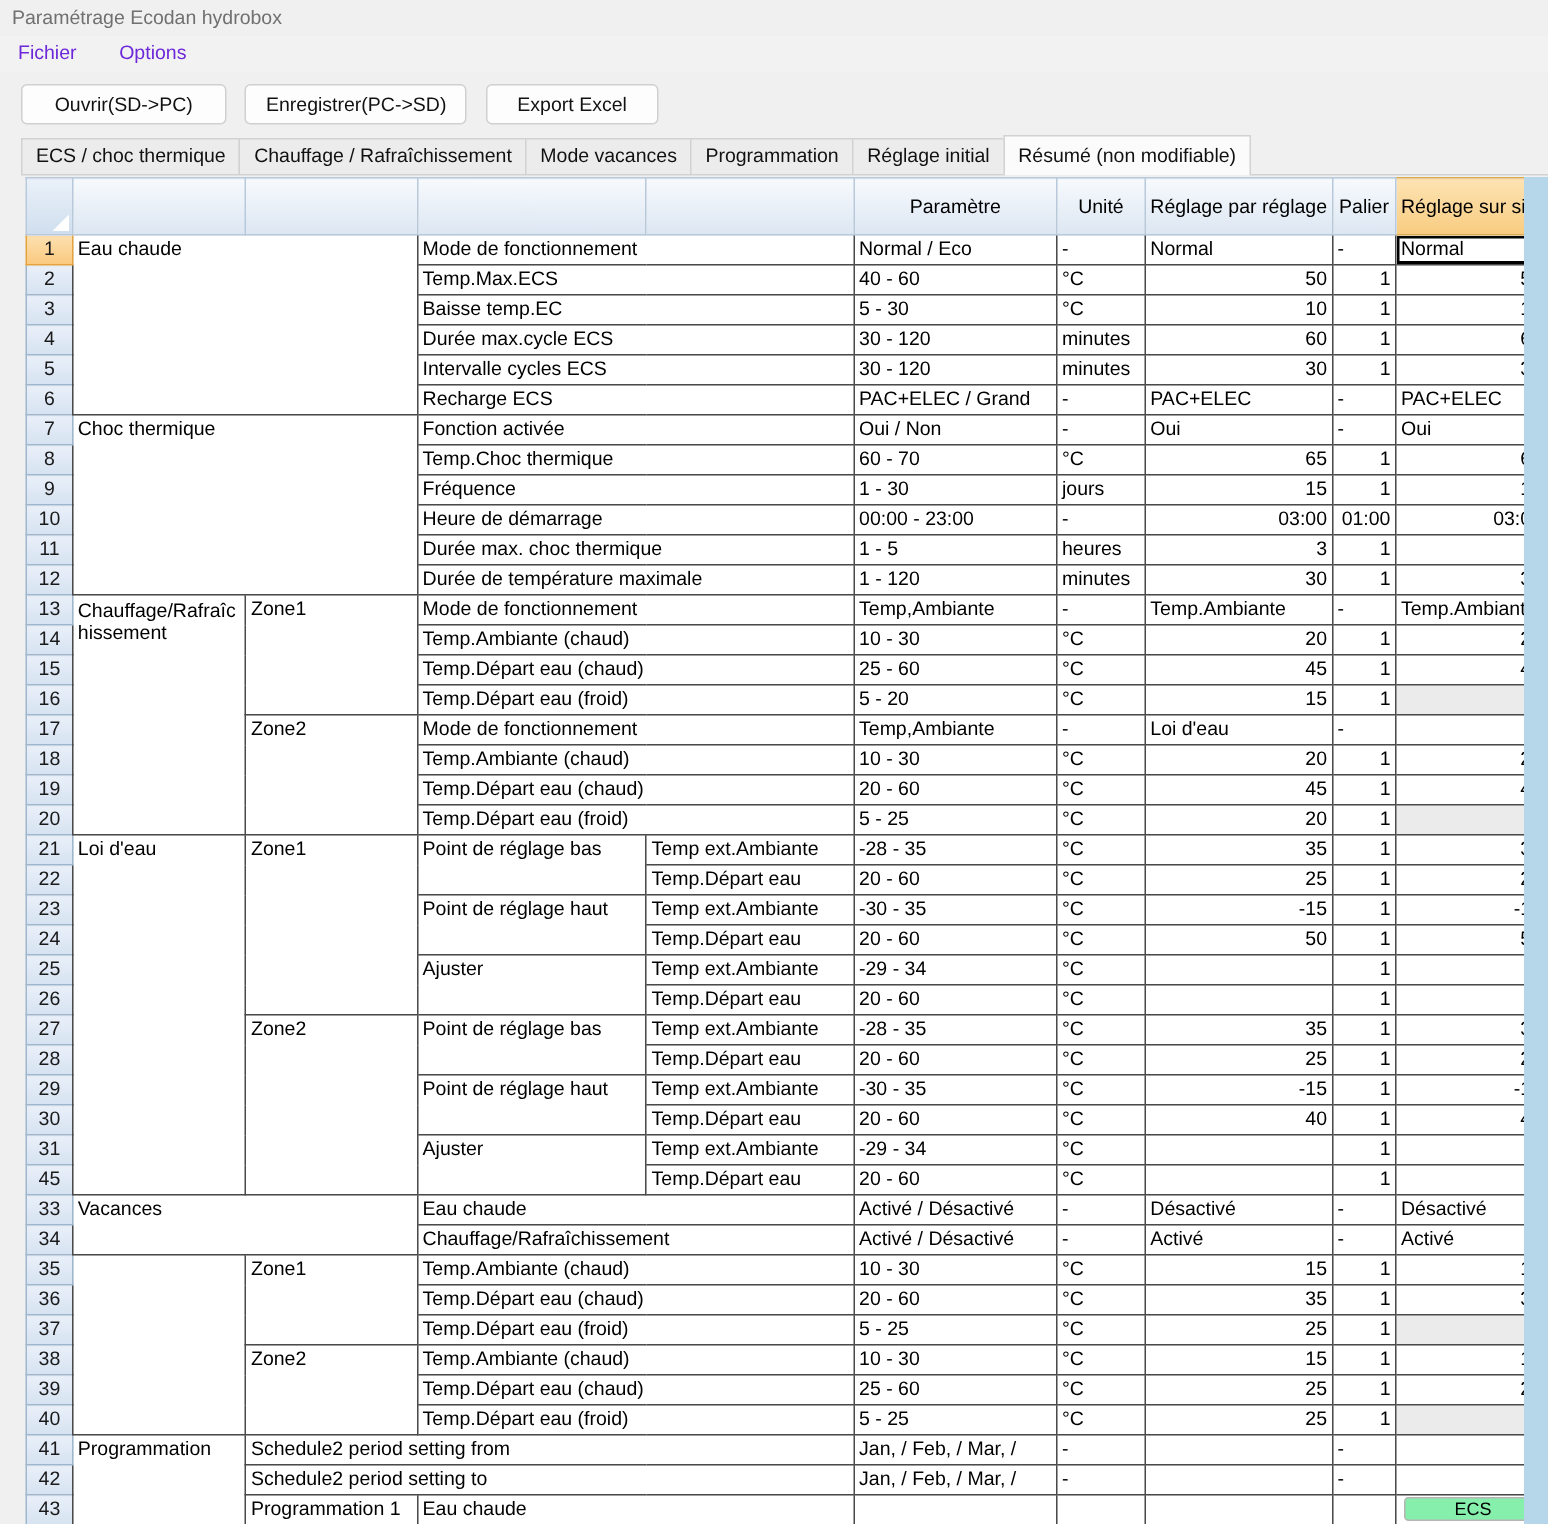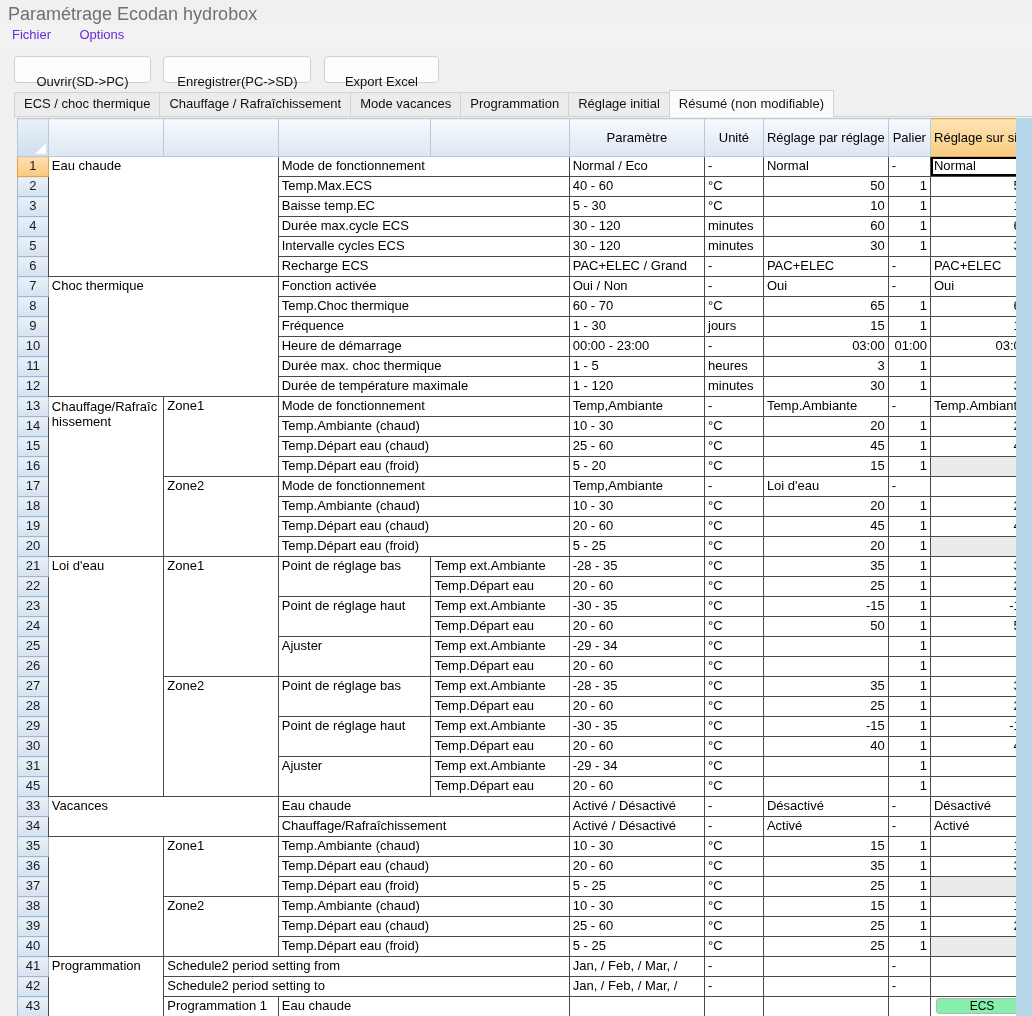--- a/index.html
+++ b/index.html
@@ -4,31 +4,31 @@
 <style>
   html,body{margin:0;padding:0;}
   body{
     width:1032px;height:1016px;overflow:hidden;position:relative;
     background:#f0f0f0;
     font-family:"Liberation Sans",sans-serif;
     -webkit-font-smoothing:antialiased;
   }
   
   .titlebar{position:absolute;left:0;top:0;width:100%;height:22px;background:#f0f0f0;}
-  .titlebar span{position:absolute;left:8px;top:4px;font-size:18px;color:#707070;}
+  .titlebar span{position:absolute;left:8px;top:4px;font-size:13px;color:#707070;}
   
   .menubar{position:absolute;left:0;top:24px;width:100%;height:24px;background:#f2f2f2;}
   .menu-item{display:inline-block;padding:3px 12px;font-size:13px;color:#6d28d9;cursor:default;}
   
   .toolbar{position:absolute;left:14px;top:56px;height:28px;}
   .btn{
     display:inline-block;box-sizing:border-box;height:27px;line-height:25px;
     background:#fdfdfd;border:1px solid #d0d0d0;border-radius:4px;
     font-family:"Liberation Sans",sans-serif;font-size:13px;color:#111;
-    text-align:center;margin-right:8px;padding:12px 6px;vertical-align:top;
+    text-align:center;margin-right:8px;padding:0 6px;vertical-align:top;
   }
   .btn-open{width:137px;}
   .btn-save{width:148px;}
   .btn-export{width:115px;}
   
   .tabs{position:absolute;left:14px;top:90px;right:0;height:26px;display:flex;align-items:flex-end;border-bottom:1px solid #d2d2d2;}
   .tab{
     box-sizing:border-box;height:24px;line-height:22px;padding:0 9px;
     background:#ececec;border:1px solid #d2d2d2;border-bottom:none;margin-right:-1px;
     font-size:13px;color:#111;white-space:nowrap;

